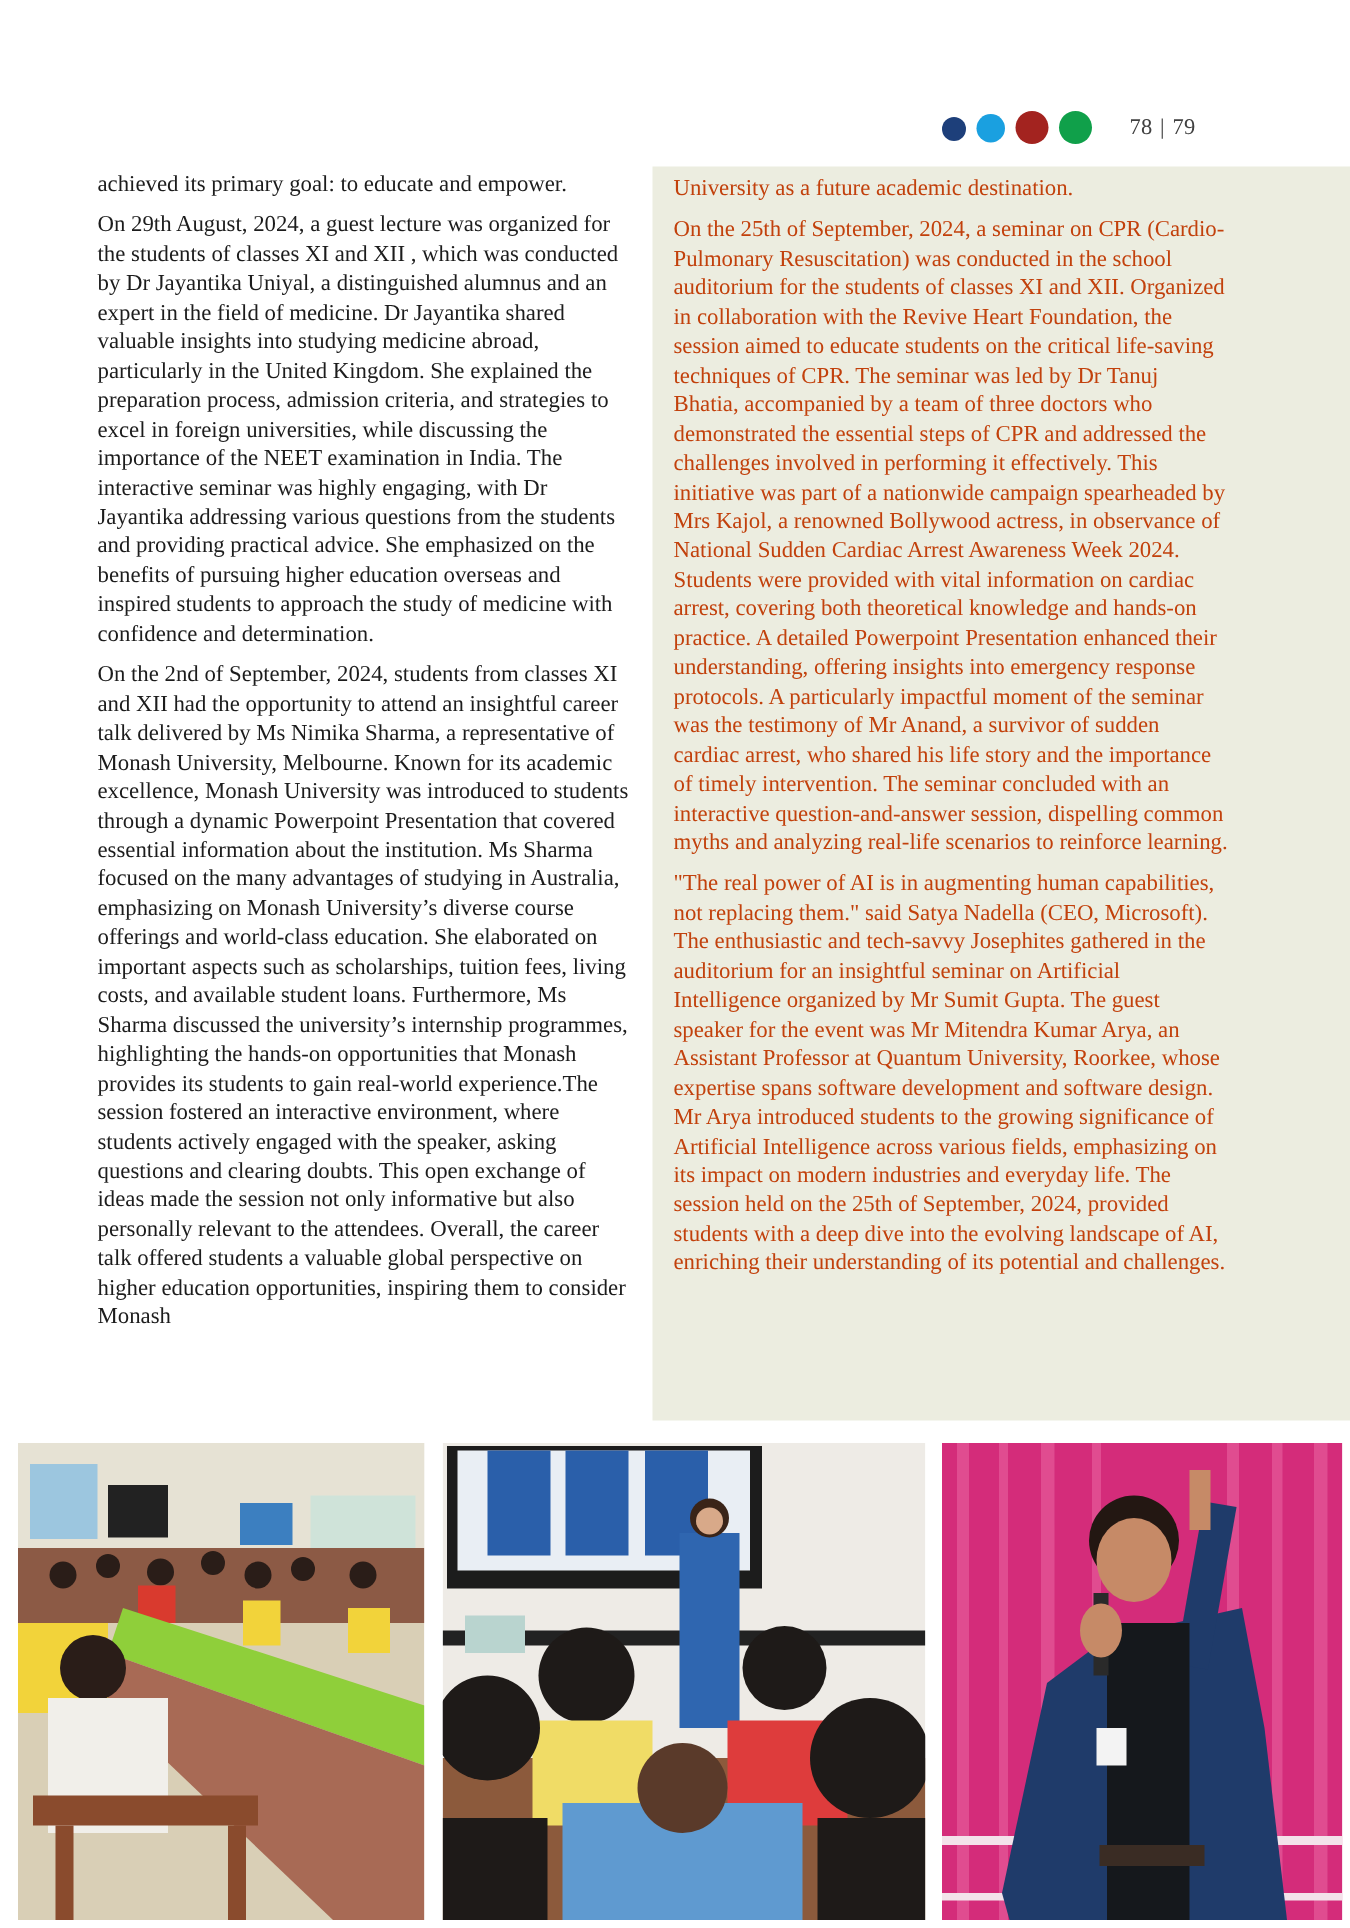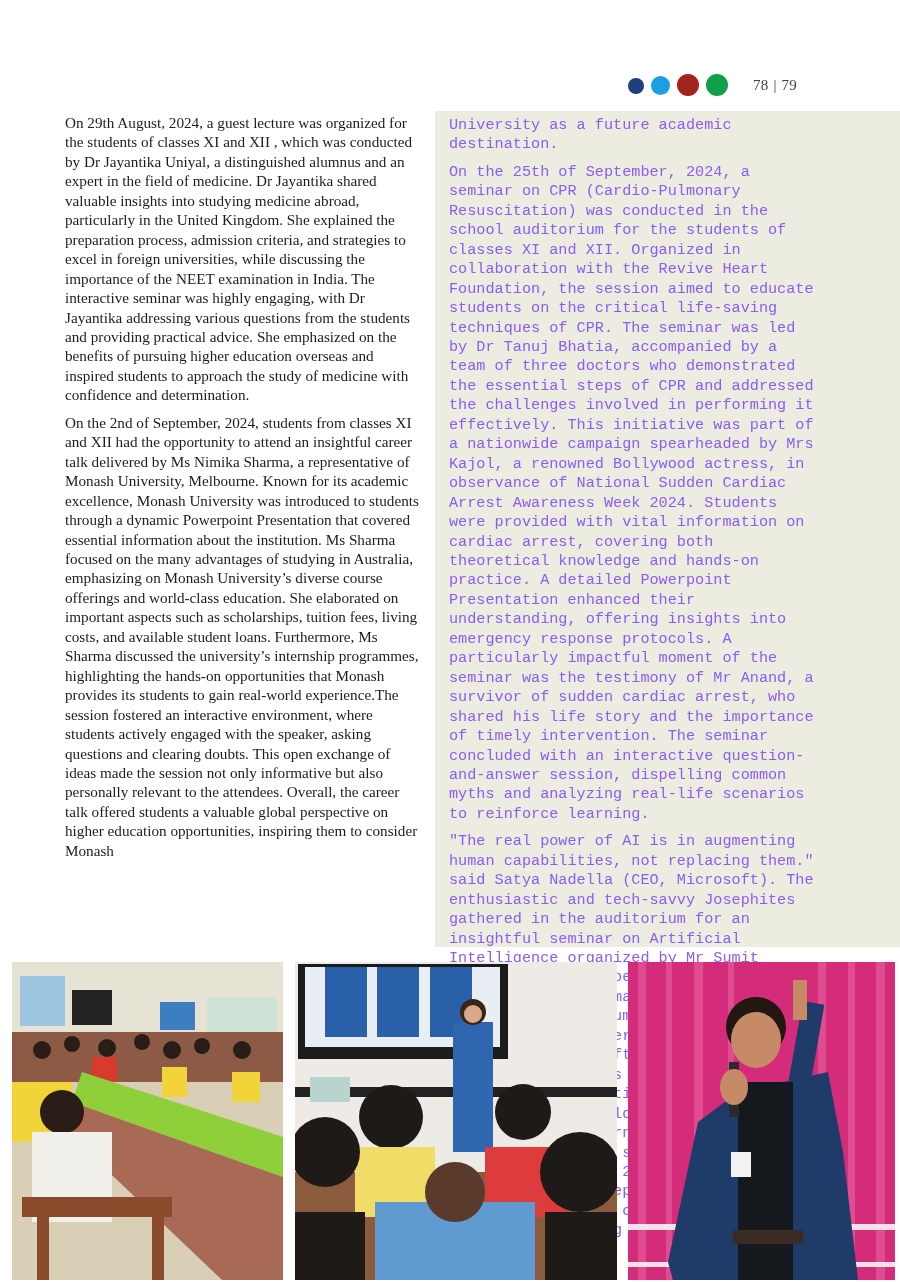--- a/index.html
+++ b/index.html
@@ -29,27 +29,28 @@
   <span class="dot d0" style="background: rgb(29, 63, 122);"></span>
   <span class="dot d1" style="background: rgb(26, 160, 224);"></span>
   <span class="dot d2" style="background: rgb(163, 35, 31);"></span>
   <span class="dot d3" style="background: rgb(16, 160, 74);"></span>
   <span class="pagenum">
     <span>78</span><span class="sep">|</span><span>79</span>
   </span>
 </div>
 
 <div class="col col-left" style="color: rgb(28, 28, 28);">
+  <p>achieved its primary goal: to educate and empower.</p>
   <p>On 29th August, 2024, a guest lecture was organized for the students of classes XI and XII , which was conducted by Dr Jayantika Uniyal, a distinguished alumnus and an expert in the field of medicine. Dr Jayantika shared valuable insights into studying medicine abroad, particularly in the United Kingdom. She explained the preparation process, admission criteria, and strategies to excel in foreign universities, while discussing the importance of the NEET examination in India. The interactive seminar was highly engaging, with Dr Jayantika addressing various questions from the students and providing practical advice. She emphasized on the benefits of pursuing higher education overseas and inspired students to approach the study of medicine with confidence and determination.</p>
   <p>On the 2nd of September, 2024, students from classes XI and XII had the opportunity to attend an insightful career talk delivered by Ms Nimika Sharma, a representative of Monash University, Melbourne. Known for its academic excellence, Monash University was introduced to students through a dynamic Powerpoint Presentation that covered essential information about the institution. Ms Sharma focused on the many advantages of studying in Australia, emphasizing on Monash University’s diverse course offerings and world-class education. She elaborated on important aspects such as scholarships, tuition fees, living costs, and available student loans. Furthermore, Ms Sharma discussed the university’s internship programmes, highlighting the hands-on opportunities that Monash provides its students to gain real-world experience.The session fostered an interactive environment, where students actively engaged with the speaker, asking questions and clearing doubts. This open exchange of ideas made the session not only informative but also personally relevant to the attendees. Overall, the career talk offered students a valuable global perspective on higher education opportunities, inspiring them to consider Monash</p>
 </div>
 
 <div class="panel" style="background: rgb(236, 237, 224);"></div>
 
-<div class="col col-right" style="color: #8b5cf6; font-family: Liberation Mono, monospace;">
+<div class="col col-right" style="color: #c2410c;">
   <p>University as a future academic destination.</p>
   <p>On the 25th of September, 2024, a seminar on CPR (Cardio-Pulmonary Resuscitation) was conducted in the school auditorium for the students of classes XI and XII. Organized in collaboration with the Revive Heart Foundation, the session aimed to educate students on the critical life-saving techniques of CPR. The seminar was led by Dr Tanuj Bhatia, accompanied by a team of three doctors who demonstrated the essential steps of CPR and addressed the challenges involved in performing it effectively. This initiative was part of a nationwide campaign spearheaded by Mrs Kajol, a renowned Bollywood actress, in observance of National Sudden Cardiac Arrest Awareness Week 2024. Students were provided with vital information on cardiac arrest, covering both theoretical knowledge and hands-on practice. A detailed Powerpoint Presentation enhanced their understanding, offering insights into emergency response protocols. A particularly impactful moment of the seminar was the testimony of Mr Anand, a survivor of sudden cardiac arrest, who shared his life story and the importance of timely intervention. The seminar concluded with an interactive question-and-answer session, dispelling common myths and analyzing real-life scenarios to reinforce learning.</p>
   <p>"The real power of AI is in augmenting human capabilities, not replacing them." said Satya Nadella (CEO, Microsoft). The enthusiastic and tech-savvy Josephites gathered in the auditorium for an insightful seminar on Artificial Intelligence organized by Mr Sumit Gupta. The guest speaker for the event was Mr Mitendra Kumar Arya, an Assistant Professor at Quantum University, Roorkee, whose expertise spans software development and software design. Mr Arya introduced students to the growing significance of Artificial Intelligence across various fields, emphasizing on its impact on modern industries and everyday life. The session held on the 25th of September, 2024, provided students with a deep dive into the evolving landscape of AI, enriching their understanding of its potential and challenges.</p>
 </div>
 
 <div class="photo ph1">
   <svg viewBox="0 0 271 318" preserveAspectRatio="none">
     <rect width="271" height="318" fill="#d9cfb6"></rect>
     <rect width="271" height="70" fill="#e6e2d4"></rect>
     <rect x="8" y="14" width="45" height="50" fill="#9cc6df"></rect>

